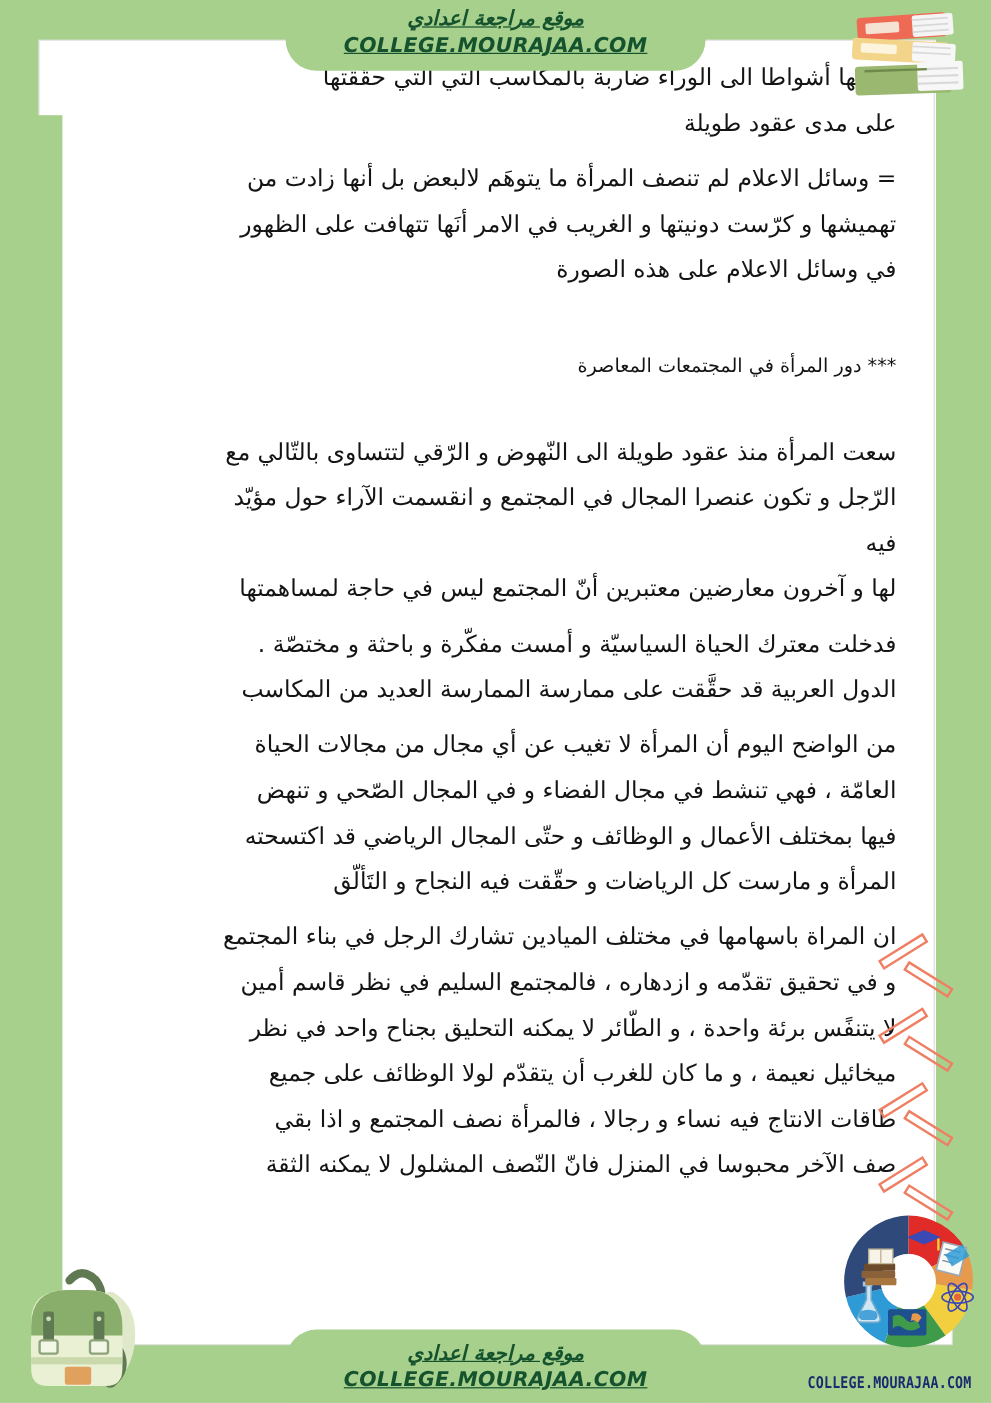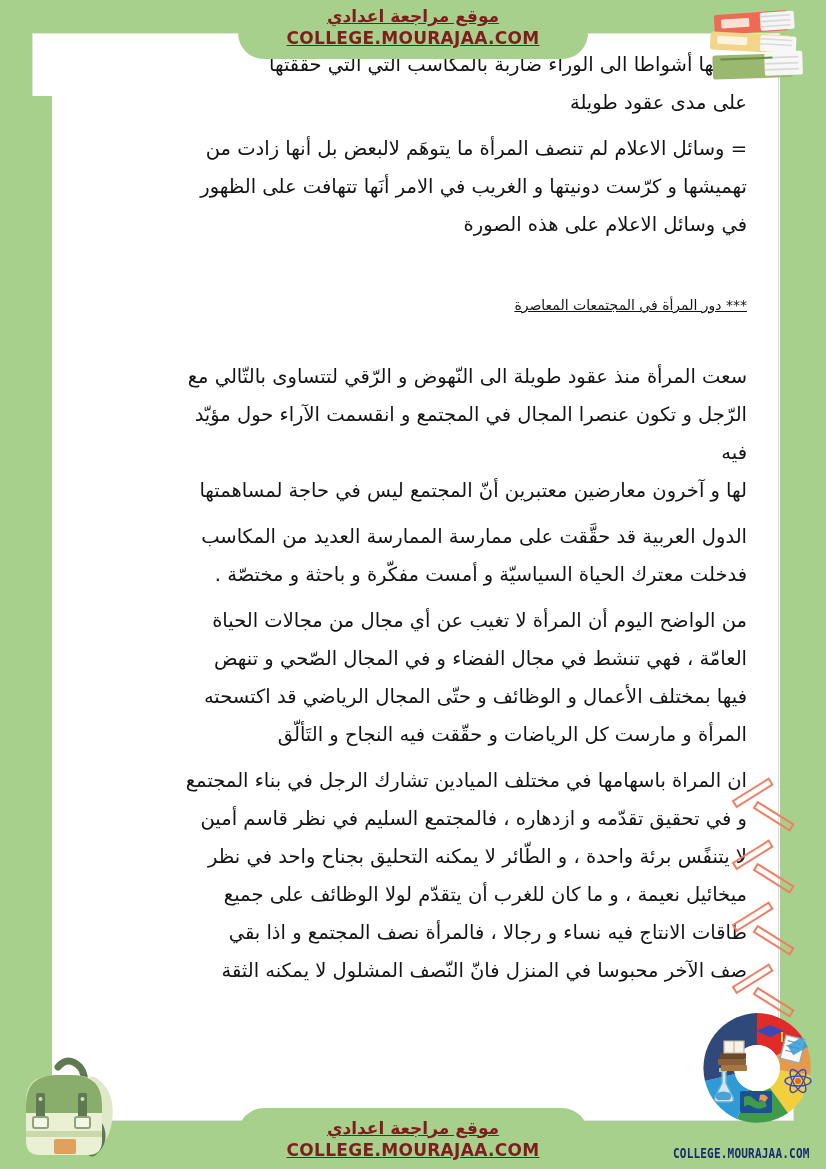--- a/index.html
+++ b/index.html
@@ -39,24 +39,25 @@
     position:absolute;left:0;top:96px;width:52px;height:990px;background:#a8d08d;
   }
   .right-green-bar{
     position:absolute;right:0;top:0;width:46px;height:1086px;background:#a8d08d;
   }
 
   
   .ribbon{
     position:absolute;left:50%;transform:translateX(-50%);
     width:330px;background:#a8d08d;
-    text-align:center;color:#7f1d1d;
+    text-align:center;color:#14532d;
     border-radius:0 0 26px 26px;
     padding:6px 10px 10px;
     z-index:40;
+    font-style:italic;
   }
   .ribbon.top{top:0;}
   .ribbon.bottom{bottom:0;border-radius:26px 26px 0 0;padding:10px 10px 8px;}
   .ribbon .ar{
     font-size:17px;font-weight:bold;text-decoration:underline;
     letter-spacing:0px;line-height:1.25;direction:rtl;
   }
   .ribbon .en{
     font-size:17px;font-weight:bold;text-decoration:underline;
     direction:ltr;letter-spacing:.3px;line-height:1.3;
@@ -67,21 +68,21 @@
     position:absolute;left:47px;top:46px;width:700px;height:1040px;
     direction:rtl;text-align:right;
     color:#141414;
     font-size:19.5px;line-height:38px;
     overflow:hidden;
     z-index:10;
   }
   .content p{margin:0;}
   .para-block{margin:0 0 8px;}
   .spacer-lg{height:34px;}
-  .heading{font-size:14px;text-decoration:underline;}
+  .heading{font-size:16px;}
 
   
   .line-clip{position:relative;}
 
   
   .chevrons{position:absolute;right:24px;top:786px;width:80px;height:250px;z-index:20;}
   .chev{
     position:absolute;width:62px;height:30px;
   }
   .chev::before,.chev::after{
@@ -140,22 +141,22 @@
   <div class="spacer-lg"></div>
 
   <div class="para-block">
     <p>سعت المرأة منذ عقود طويلة الى النّهوض و الرّقي لتتساوى بالتّالي مع</p>
     <p>الرّجل و تكون عنصرا المجال في المجتمع و انقسمت الآراء حول مؤيّد</p>
     <p>فيه</p>
     <p>لها و آخرون معارضين معتبرين أنّ المجتمع ليس في حاجة لمساهمتها</p>
   </div>
 
   <div class="para-block">
+    <p>فدخلت معترك الحياة السياسيّة و أمست مفكّرة و باحثة و مختصّة .</p>
     <p>الدول العربية قد حقَّقت على ممارسة الممارسة العديد من المكاسب</p>
-    <p>فدخلت معترك الحياة السياسيّة و أمست مفكّرة و باحثة و مختصّة .</p>
   </div>
 
   <div class="para-block">
     <p>من الواضح اليوم أن المرأة لا تغيب عن أي مجال من مجالات الحياة</p>
     <p>العامّة ، فهي تنشط في مجال الفضاء و في المجال الصّحي و تنهض</p>
     <p>فيها بمختلف الأعمال و الوظائف و حتّى المجال الرياضي قد اكتسحته</p>
     <p>المرأة و مارست كل الرياضات و حقّقت فيه النجاح و التَألّق</p>
   </div>
 
   <div class="para-block">

